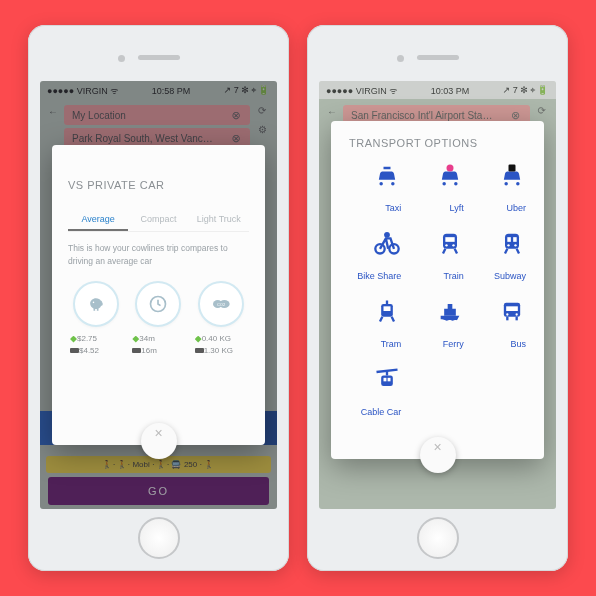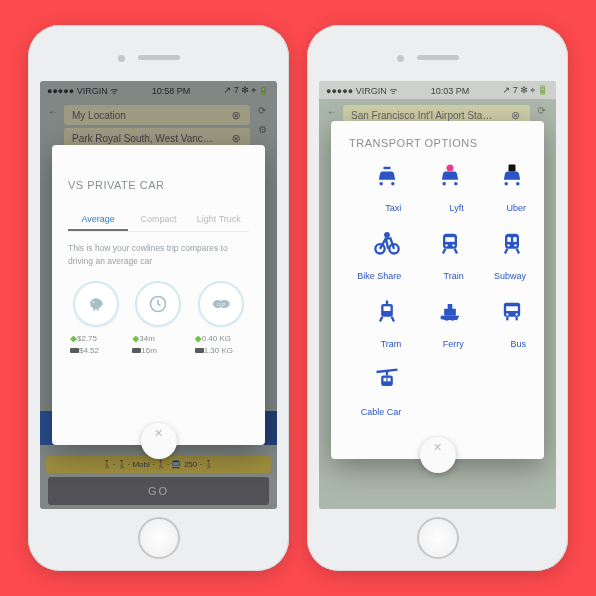--- a/index.html
+++ b/index.html
@@ -1,55 +1,55 @@
 <!DOCTYPE html>
 <html><head>
 <meta charset="utf-8">
 <style>
   * { box-sizing: border-box; margin: 0; padding: 0; font-family: -apple-system, Helvetica, Arial, sans-serif; }
   body { background: #fc4a4e; width: 596px; height: 596px; display: flex; gap: 18px; padding: 25px 28px; }
-  .phone { flex: 1; background: #eceef0; border-radius: 32px; padding: 18px; box-shadow: 0 4px 18px rgba(0,0,0,.18), inset 0 0 0 1px #d6d8da; position: relative; }
+  .phone { flex: 1; background: #eceef0; border-radius: 17px; padding: 18px; box-shadow: 0 4px 18px rgba(0,0,0,.18), inset 0 0 0 1px #d6d8da; position: relative; }
   .phone-inner { 
     position: absolute;
     top: 56px;
     bottom: 62px;
     left: 12px;
     right: 12px;
     background: #c9d6c8; 
     border-radius: 3px; 
     overflow: hidden; 
   }
   .speaker { position: absolute; top: 30px; left: 50%; transform: translateX(-50%); width: 42px; height: 5px; background: #c5c7c9; border-radius: 3px; }
   .speaker::before { content:''; position:absolute; left:-20px; top:0; width:7px; height:7px; background:#c5c7c9; border-radius:50%; }
   .home-btn { position: absolute; bottom: 12px; left: 50%; transform: translateX(-50%); width: 42px; height: 42px; border: 2px solid #c5c7c9; border-radius: 50%; background: radial-gradient(#fff,#ededed); }
   .statusbar { display: flex; justify-content: space-between; align-items: center; height: 18px; font-size: 9px; padding: 1px 7px 0; color: #222; font-weight:500; background: transparent; }
   .statusbar .right { display:flex; align-items:center; gap:3px; }
   .dimmer { position:absolute; inset:0; background: rgba(40,40,50,.45); }
   .search-stack { padding: 6px 8px 2px; font-size: 10px; color:#555; }
-  .srow { display:flex; align-items:center; background:#fef9c3; border-radius:3px; padding:4px 8px; margin-bottom:3px; gap:6px; }
+  .srow { display:flex; align-items:center; background:#fca5a5; border-radius:3px; padding:4px 8px; margin-bottom:3px; gap:6px; }
   .srow .fill { flex:1; white-space:nowrap; overflow:hidden; text-overflow:ellipsis; }
   .srow .ic { width:12px;height:12px; color:#666; display:flex;align-items:center;justify-content:center; font-size:11px;}
   .refreshfilter { display:flex; flex-direction:column; gap:8px; padding:0 2px; color:#666; }
   .cardpop { position: absolute; left: 12px; right: 12px; top: 64px; bottom: 64px; background: #fcfcfc; border-radius: 4px; box-shadow: 0 8px 30px rgba(0,0,0,.35); padding: 18px 16px 14px; display:flex; flex-direction:column; }
   .cardpop h3 { font-size: 11px; font-weight: 400; color:#8a8f93; letter-spacing:.5px; line-height:1.4; }
   .tabs { display:flex; border-bottom:1px solid #eee; margin-top:14px; }
   .tab { flex:1; text-align:center; font-size:9px; padding:6px 0 5px; color:#b5bbbf; }
   .tab.active { color:#2b82cb; border-bottom:2px solid #737373; }
   .desc { font-size: 8.5px; color:#9aa1a6; margin-top:10px; line-height:1.5; }
   .metrics { display:flex; justify-content:space-between; margin-top: 14px; gap:6px; }
   .metric { flex:1; display:flex; flex-direction:column; align-items:center; gap:6px; }
   .ring { width:46px;height:46px;border-radius:50%;border:2px solid #d2e9f2; display:flex;align-items:center;justify-content:center; color:#a8bfca; position:relative; background:#fff; box-shadow: 0 1px 3px rgba(0,0,0,.04); }
   .ring svg { width:20px;height:20px; }
   .legend { font-size: 8px; color:#8a8f93; line-height:1.45; align-self:flex-start; padding-left:2px; }
   .legend .ln { display:flex; align-items:center; }
   .legend .dot { width:7px;height:7px; }
   .legend .dot.g { background:#6fc24a; border-radius:50%; clip-path: polygon(50% 0,100% 50%,50% 100%,0 50%); }
   .legend .dot.c { background:#5a5a5a; width:9px;height:5px;border-radius:1px; }
   .closebump { position:absolute; bottom:-14px; left:50%; transform:translateX(-50%); width:36px; height:36px; background:#fafafa; border-radius:50%; box-shadow: 0 2px 6px rgba(0,0,0,.25); display:flex;align-items:flex-start;justify-content:center; padding-top:2px; font-size:14px; color:#bbb; }
-  .gobar { position:absolute; left:8px; right:8px; bottom:4px; height:28px; background:#737373; border-radius:3px; display:flex; align-items:center; justify-content:center; color:#fff; font-size:11px; letter-spacing:2px;}
+  .gobar { position:absolute; left:8px; right:8px; bottom:4px; height:28px; background:#701a75; border-radius:3px; display:flex; align-items:center; justify-content:center; color:#fff; font-size:11px; letter-spacing:2px;}
   .transit-chips { position:absolute; left:6px; right:6px; bottom:36px; display:flex; align-items:center; gap:3px; font-size:8px; color:#444; background:#fde047; border-radius:3px; padding:4px; justify-content:center;}
   .routebar { position:absolute; left:0; right:0; bottom:64px; height:34px; background:#2b6cd8; display:flex; }
   .ropt { flex:1; display:flex; flex-direction:column; align-items:center; justify-content:center; color:#cfe0f7; font-size:8px; border-right:1px solid rgba(255,255,255,.25);}
   .ropt.active { background:#1f54b0; color:#fff; }
   .ropt:last-child{border:0;}
   
   .cardpop.transport { top:40px; bottom:50px; padding:16px 18px; }
   .tp-title { font-size: 11px; color:#8a8f93; letter-spacing:.5px; margin-bottom:14px; }
   .tp-grid { display:grid; grid-template-columns: repeat(3, 1fr); gap: 18px 10px; }
   .tp-item { display:flex; flex-direction:column; align-items:flex-end; gap:16px; }

